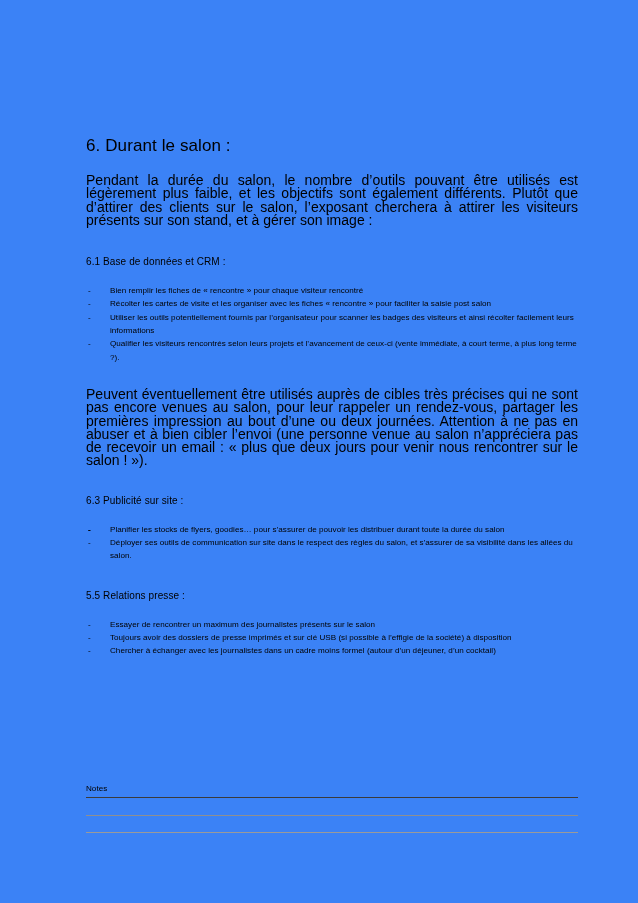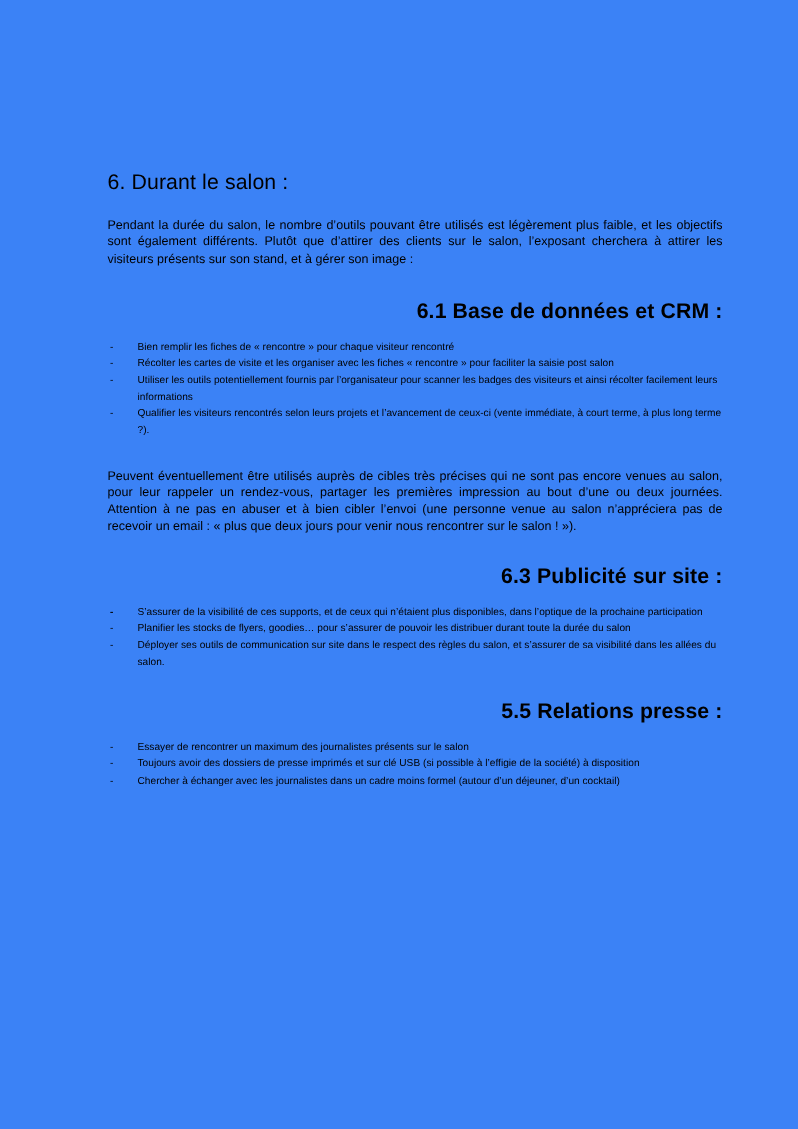--- a/index.html
+++ b/index.html
@@ -32,35 +32,34 @@
   }
 
   h1.section-title {
     font-size: 17px;
     font-weight: 400;
     line-height: 21px;
     margin: 0 0 18px 0;
     letter-spacing: 0.1px;
   }
   h2.subsection-title {
-    font-size: 17px;
-    font-weight: 700;
+    font-size: 10px;
+    font-weight: 400;
     line-height: 17px;
     margin: 0 0 14px 0;
     letter-spacing: 0.1px;
-    text-align: right;
   }
   .block {
     margin-bottom: 24px;
   }
   .block.first-block {
     margin-bottom: 26px;
   }
   p.para {
-    font-size: 10px;
+    font-size: 14px;
     line-height: 13.3px;
     margin: 0;
     text-align: justify;
     letter-spacing: 0.02px;
   }
   ul.bullets {
     list-style: none;
     margin: 0;
     padding: 0;
   }
@@ -145,21 +144,20 @@
     </div>
 
     <div class="block">
       <h2 class="subsection-title">6.3 Publicité sur site :</h2>
       <ul class="bullets">
         <li>
           <span class="dash">-</span>
         </li>
         <li>
           <span class="dash">-</span>
-          <span>S’assurer de la visibilité de ces supports, et de ceux qui n’étaient plus disponibles, dans l’optique de la prochaine participation</span>
         </li>
         <li>
           <span class="dash">-</span>
           <span>Planifier les stocks de flyers, goodies… pour s’assurer de pouvoir les distribuer durant toute la durée du salon</span>
         </li>
         <li>
           <span class="dash">-</span>
           <span>Déployer ses outils de communication sur site dans le respect des règles du salon, et s’assurer de sa visibilité dans les allées du salon.</span>
         </li>
       </ul>
@@ -178,14 +176,20 @@
         </li>
         <li>
           <span class="dash">-</span>
           <span>Chercher à échanger avec les journalistes dans un cadre moins formel (autour d’un déjeuner, d’un cocktail)</span>
         </li>
       </ul>
     </div>
 
   </div>
 
+  <div class="footer">
+    <div class="notes-label">Notes</div>
+    <div class="rule"></div>
+    <div class="rule light"></div>
+    <div class="rule light2"></div>
+  </div>
 
 </div>
 
 </body></html>

